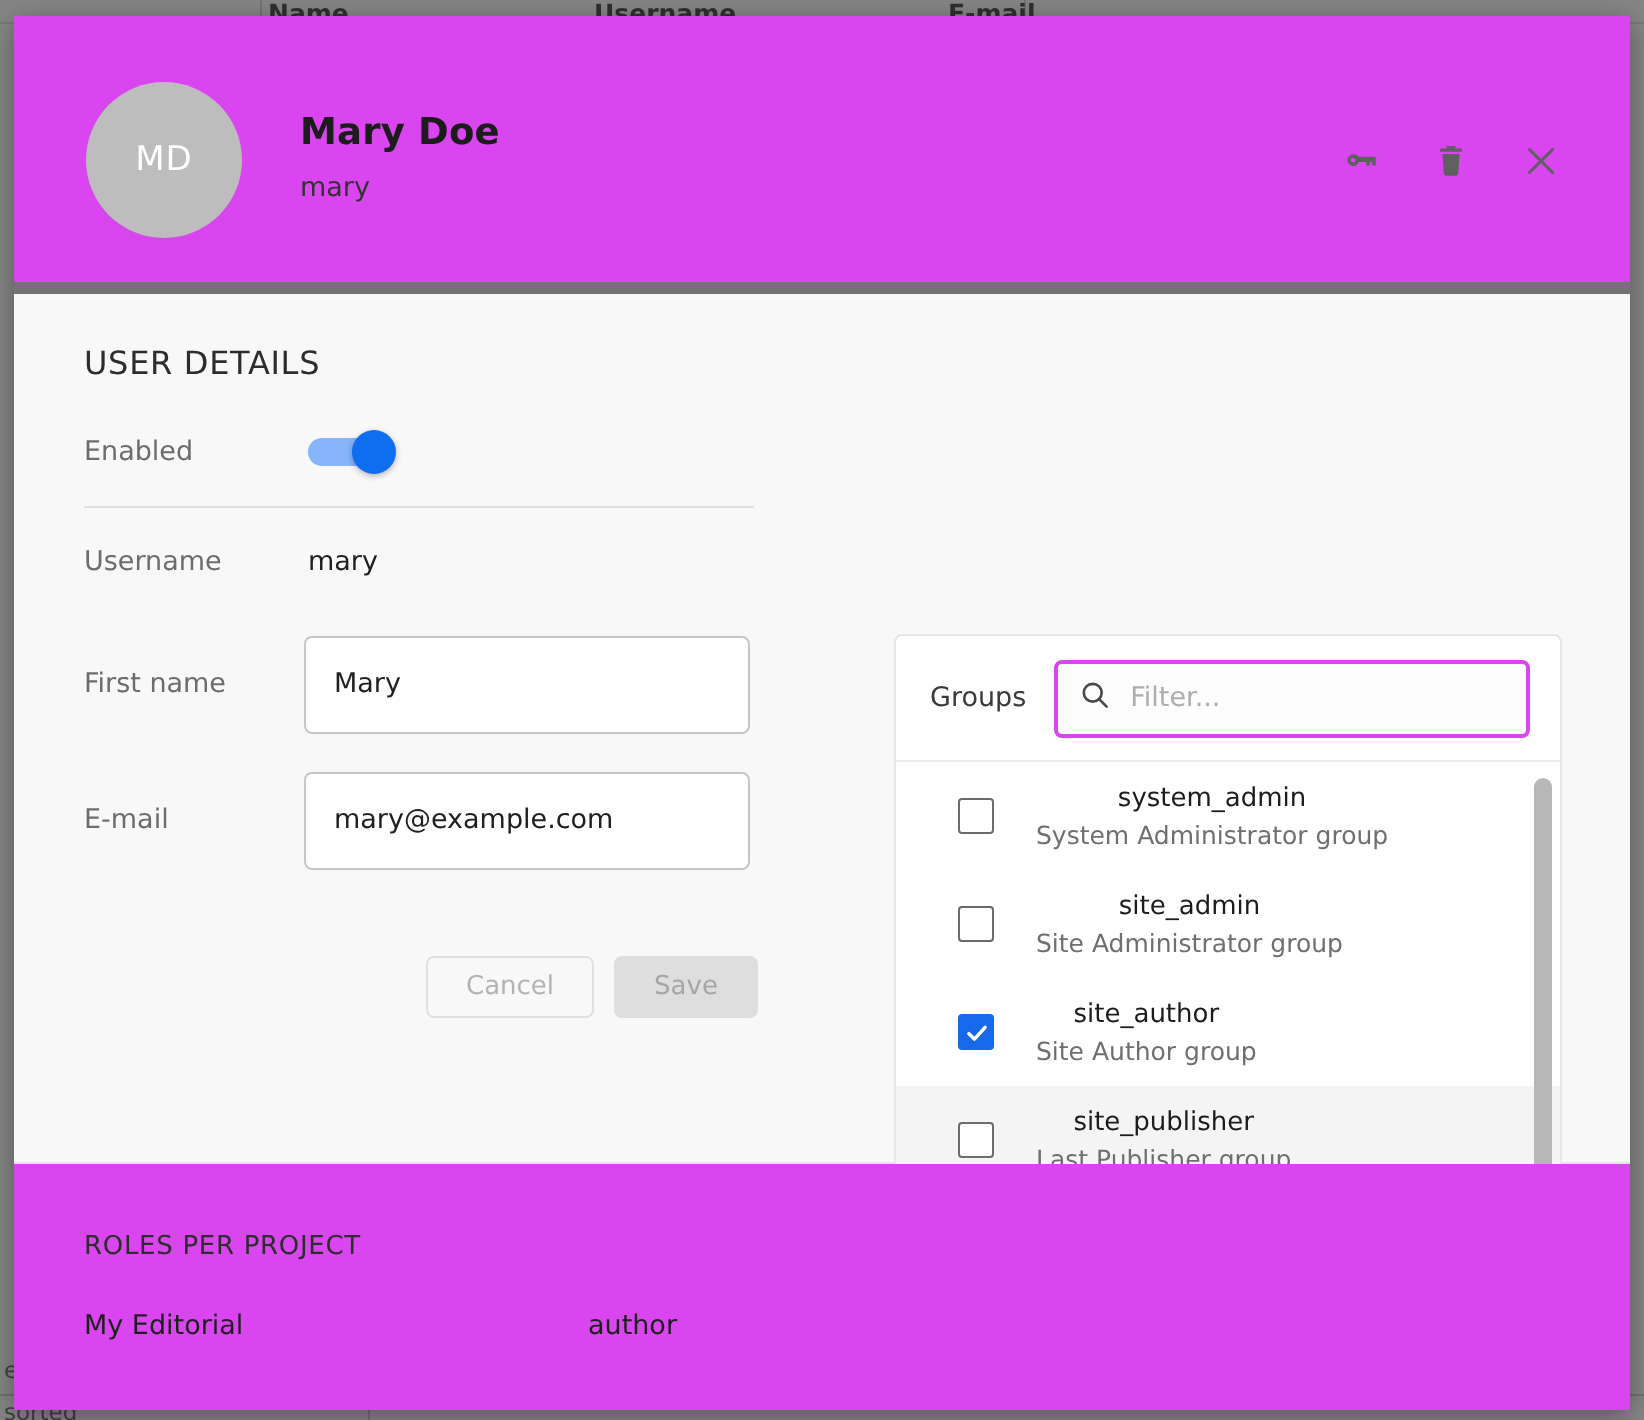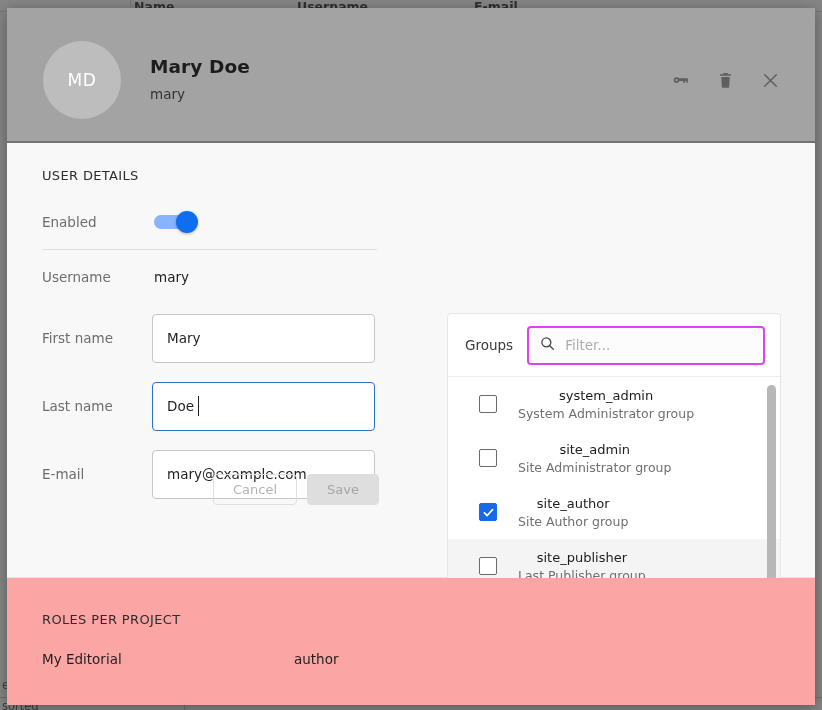--- a/index.html
+++ b/index.html
@@ -91,22 +91,22 @@
     box-shadow: 0 3px 14px rgba(0,0,0,0.35);
     overflow: hidden;
     display: flex;
     flex-direction: column;
   }
 
   
   .dlg-header {
     position: relative;
     height: 133px;
-    background: #a3a3a3;
-    border-bottom: 2px solid #737373;
+    background: #d946ef;
+    border-bottom: 6px solid #737373;
     flex: none;
   }
   .avatar {
     position: absolute;
     left: 36px;
     top: 33px;
     width: 78px;
     height: 78px;
     border-radius: 50%;
     background: #bdbdbd;
@@ -159,21 +159,21 @@
   .dlg-body {
     position: relative;
     flex: none;
     height: 434px;
     background: #f8f8f8;
     border-bottom: 1px solid #e4e4e4;
   }
 
   .section-title {
     position: absolute;
-    font-size: 13px;
+    font-size: 16px;
     color: #2d2d2d;
     letter-spacing: 0.35px;
   }
 
   
   .form {
     position: absolute;
     left: 35px;
     top: 52px;
     width: 336px;
@@ -383,21 +383,21 @@
     height: 225px;
     border-radius: 5px;
     background: #b7b7b7;
     cursor: pointer;
   }
 
   
   .dlg-footer {
     position: relative;
     flex: 1;
-    background: #fca5a5;
+    background: #d946ef;
   }
   .roles-title {
     position: absolute;
     left: 35px;
     top: 34px;
     font-size: 13px;
     color: #2d2d2d;
     letter-spacing: 0.35px;
   }
   .roles-row {
@@ -486,27 +486,20 @@
           <div class="form-static">mary</div>
         </div>
 
         <div class="form-row">
           <div class="form-label">First name</div>
           <div class="input-wrap">
             <input class="text-input" type="text" value="Mary" style="">
           </div>
         </div>
 
-        <div class="form-row">
-          <div class="form-label">Last name</div>
-          <div class="input-wrap">
-            <input class="text-input focused" type="text" value="Doe" style="">
-            <div class="caret"></div>
-          </div>
-        </div>
 
         <div class="form-row">
           <div class="form-label">E-mail</div>
           <div class="input-wrap">
             <input class="text-input" type="text" value="mary@example.com" style="">
           </div>
         </div>
 
       </div>
 

